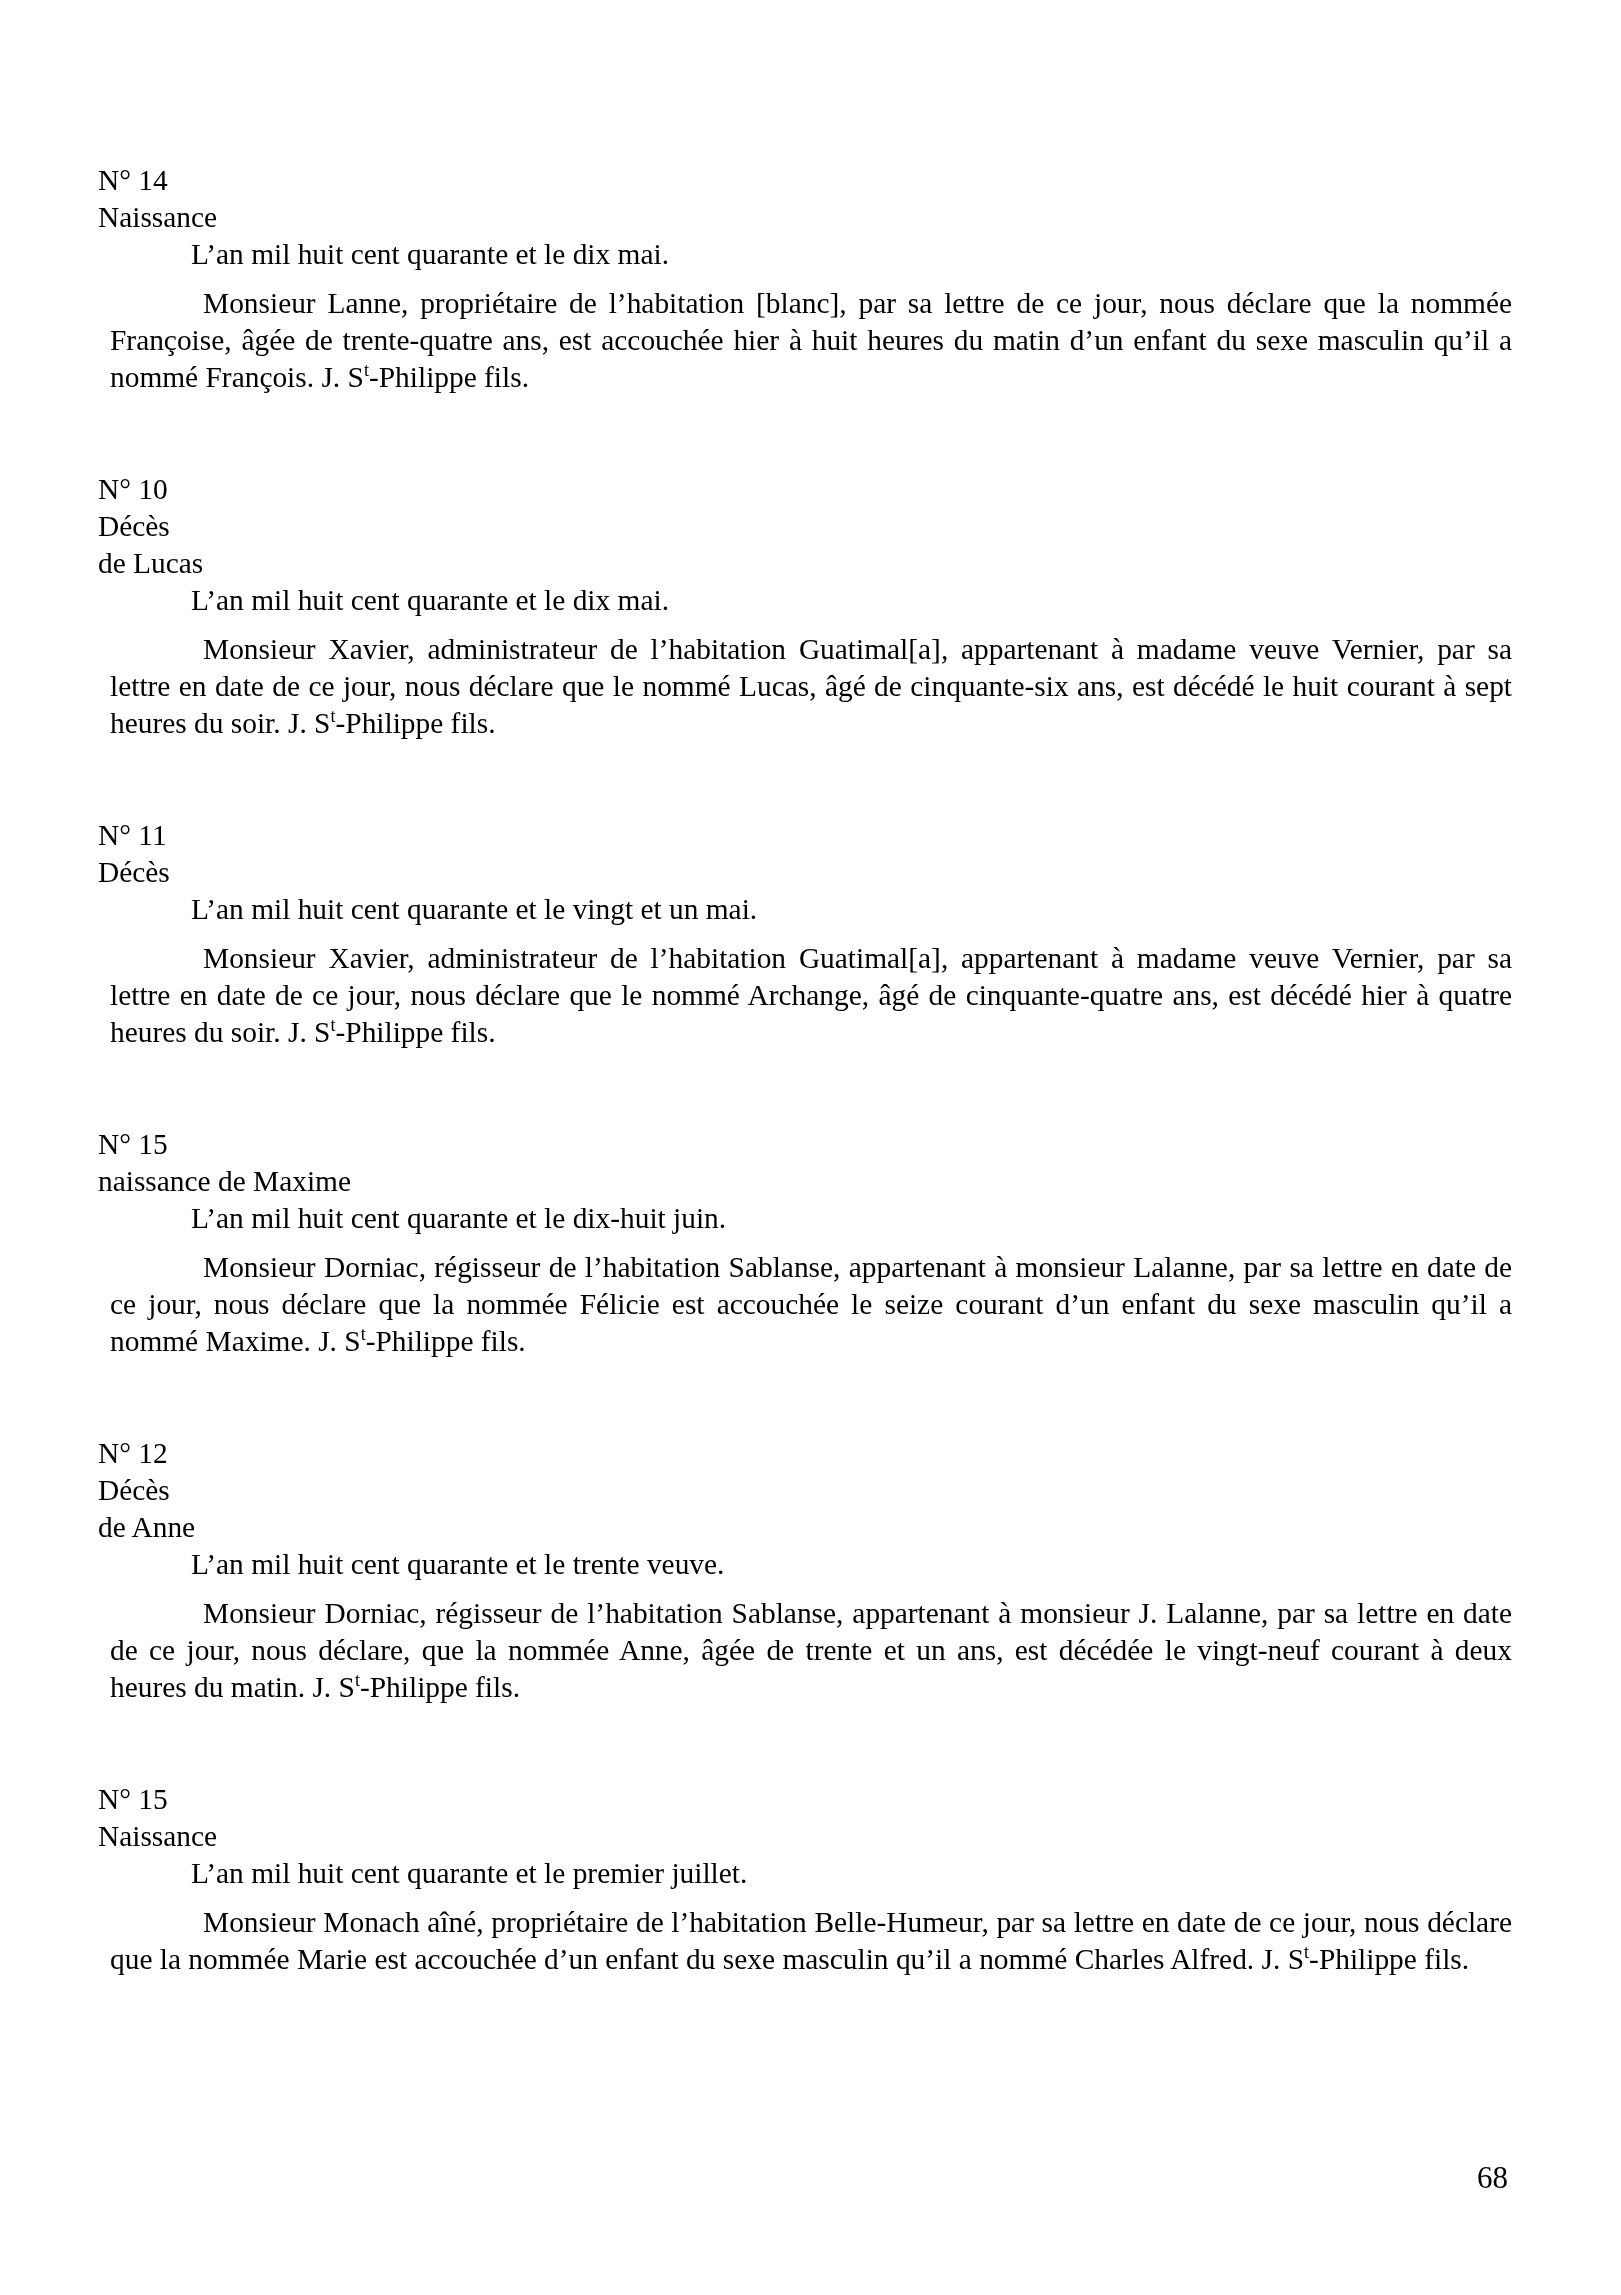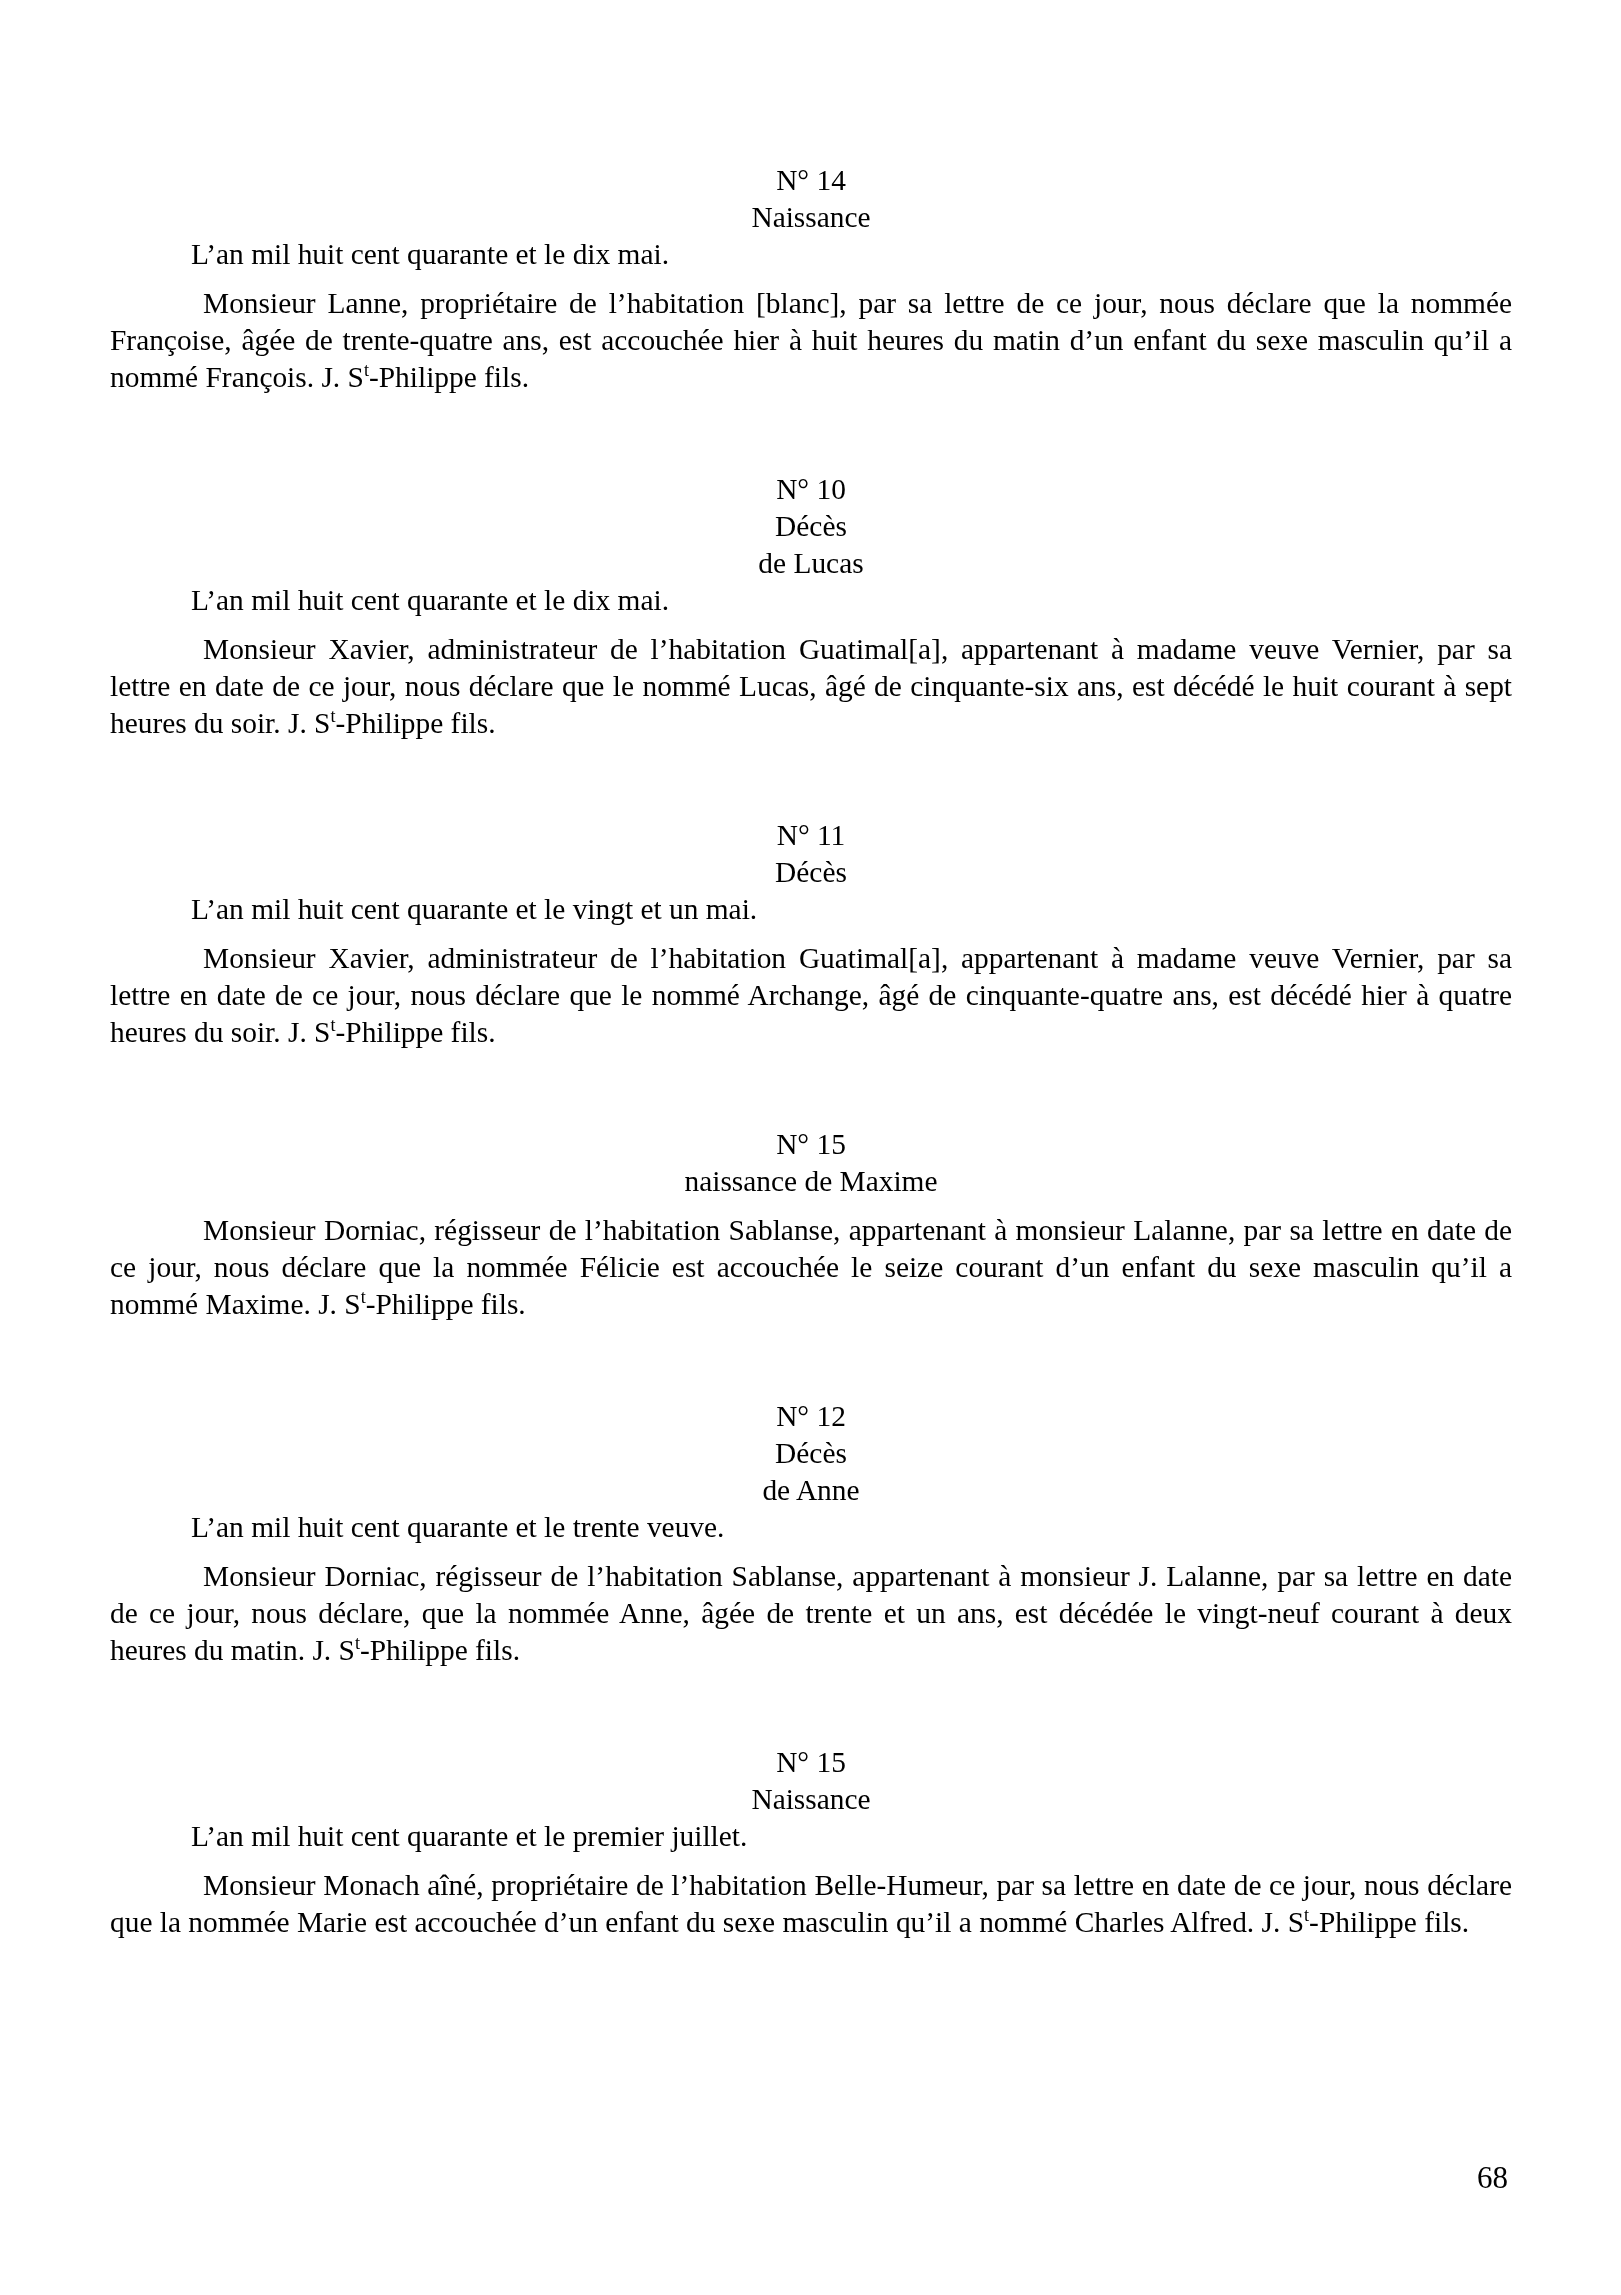--- a/index.html
+++ b/index.html
@@ -22,21 +22,21 @@
     padding: 162px 98px 0 98px;
     font-family: "Liberation Serif", "DejaVu Serif", serif;
     font-size: 29.4px;
     line-height: 37px;
   }
   .record {
     margin: 0 0 75px 0;
   }
   .record-number,
   .record-title-line {
-    text-align: center;
+    text-align: left;
     white-space: nowrap;
   }
   .date-line {
     margin: 0;
     text-indent: 93px;
   }
   .record-body {
     margin: 12px;
     text-indent: 93px;
     text-align: justify;
@@ -79,20 +79,21 @@
   <section class="record">
     <div class="record-number">N° 11</div>
     <div class="record-title-line">Décès</div>
     <p class="date-line">L’an mil huit cent quarante et le vingt et un mai.</p>
     <p class="record-body"><span>Monsieur Xavier, administrateur de l’habitation Guatimal[a], appartenant à madame veuve Vernier, par sa lettre en date de ce jour, nous déclare que le nommé Archange, âgé de cinquante-quatre ans, est décédé hier à quatre heures du soir. J. S</span><sup>t</sup><span>-Philippe fils.</span></p>
   </section>
 
   <section class="record">
     <div class="record-number">N° 15</div>
     <div class="record-title-line">naissance de Maxime</div>
+    <p class="date-line">L’an mil huit cent quarante et le dix-huit juin.</p>
     <p class="record-body"><span>Monsieur Dorniac, régisseur de l’habitation Sablanse, appartenant à monsieur Lalanne, par sa lettre en date de ce jour, nous déclare que la nommée Félicie est accouchée le seize courant d’un enfant du sexe masculin qu’il a nommé Maxime. J. S</span><sup>t</sup><span>-Philippe fils.</span></p>
   </section>
 
   <section class="record">
     <div class="record-number">N° 12</div>
     <div class="record-title-line">Décès</div>
     <div class="record-title-line">de Anne</div>
     <p class="date-line">L’an mil huit cent quarante et le trente veuve.</p>
     <p class="record-body"><span>Monsieur Dorniac, régisseur de l’habitation Sablanse, appartenant à monsieur J. Lalanne, par sa lettre en date de ce jour, nous déclare, que la nommée Anne, âgée de trente et un ans, est décédée le vingt-neuf courant à deux heures du matin. J. S</span><sup>t</sup><span>-Philippe fils.</span></p>
   </section>

